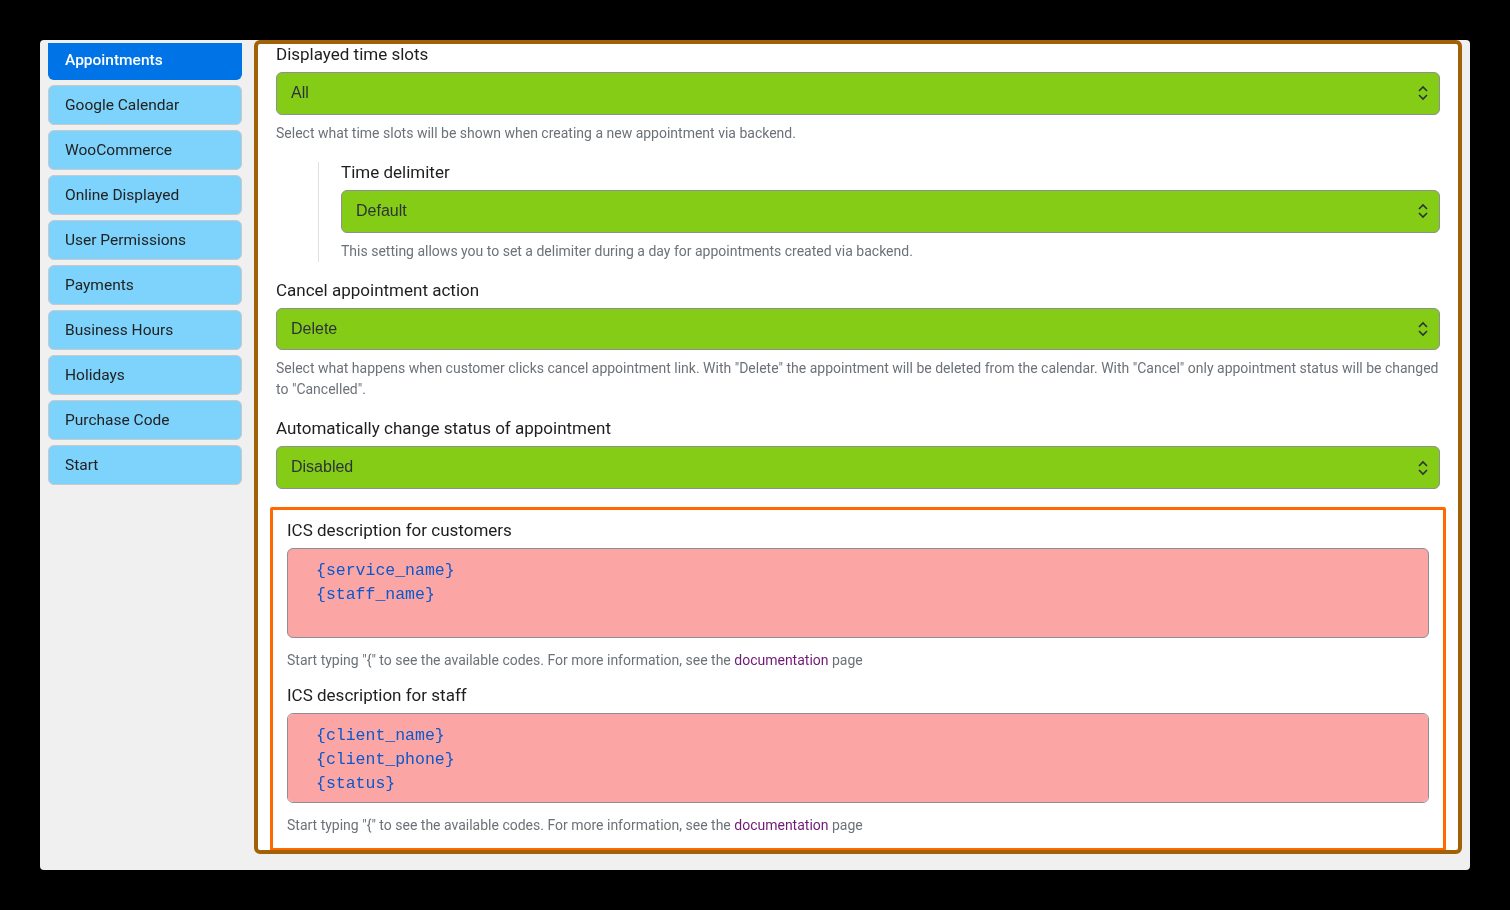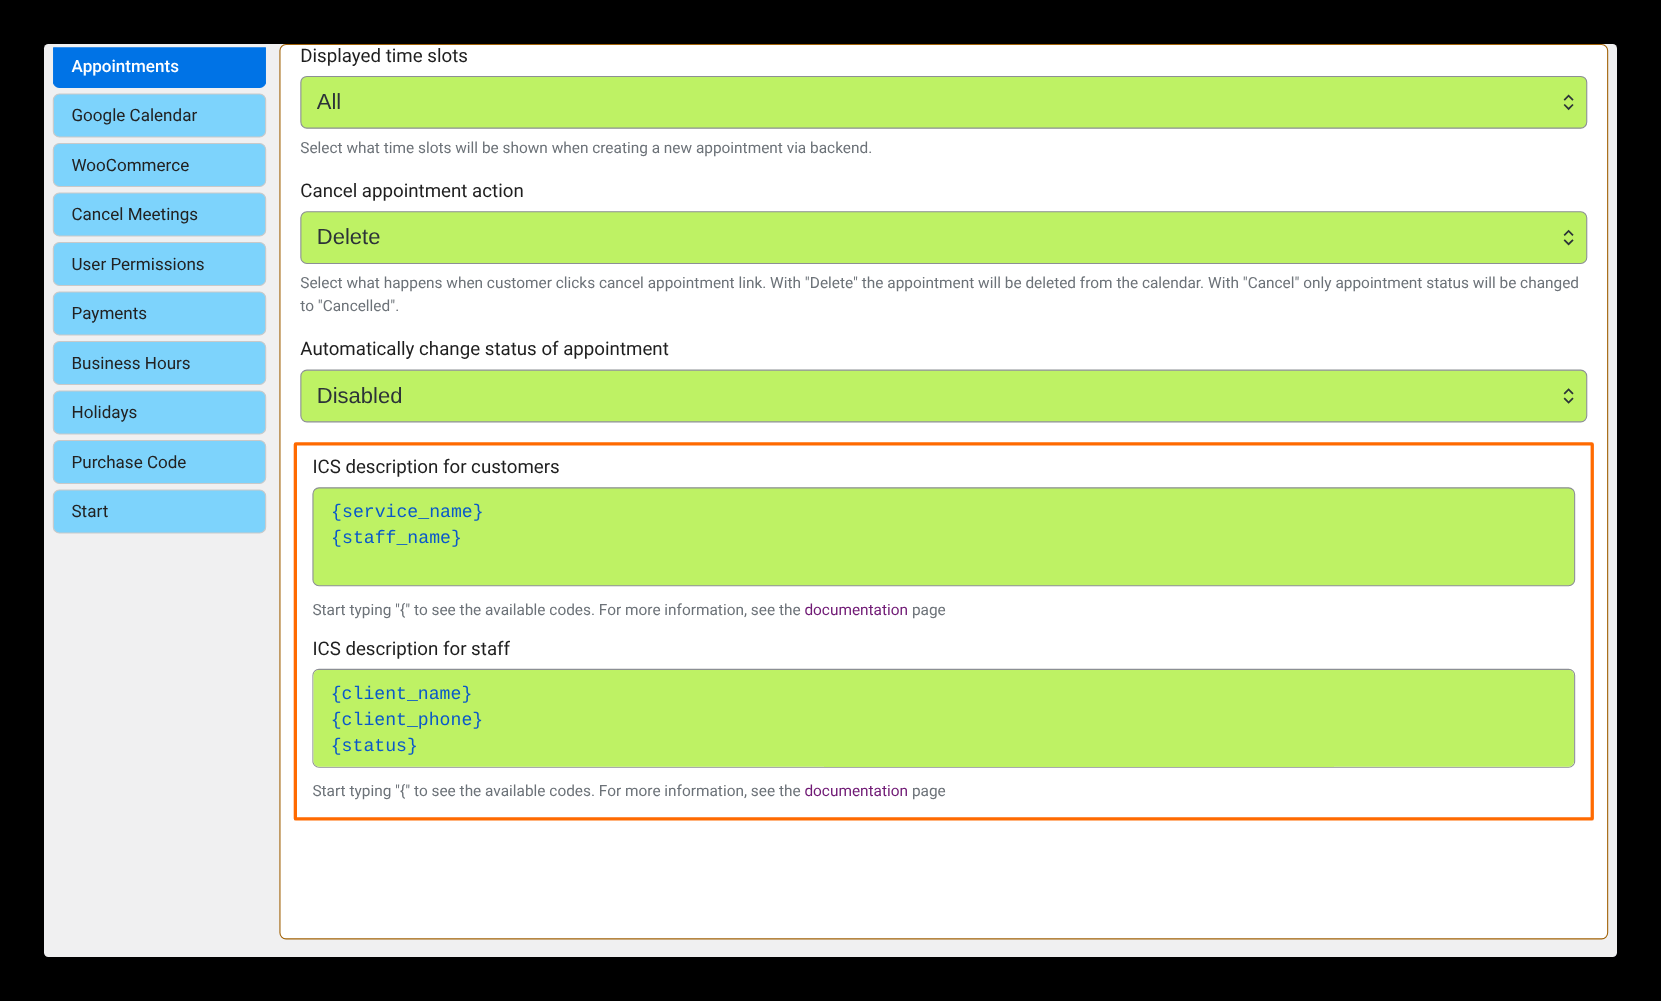--- a/index.html
+++ b/index.html
@@ -57,21 +57,21 @@
   .nav-item.active {
     background: #0073e6;
     border-color: #0073e6;
     color: #fff;
     font-weight: 500;
   }
   
   .main {
     flex: 1;
     background: #fff;
-    border: 1px solid #a16207;
+    border: 4px solid #a16207;
     border-radius: 6px;
     margin: 0 8px 16px 4px;
     padding: 0 0 0 0;
     overflow: hidden;
     position: relative;
   }
   .main-inner {
     padding: 0 18px 0 18px;
   }
   .setting-block { margin-bottom: 18px; }
@@ -84,23 +84,23 @@
     font-weight: 400;
   }
   .setting-label.first { margin-top: 0; padding-top: 0; }
   .select-wrap {
     position: relative;
   }
   .select {
     width: 100%;
     border: 1px solid #8c8f94;
     border-radius: 6px;
-    background: #bef264;
+    background: #84cc16;
     padding: 10px 36px 10px 14px;
-    font-size: 20px;
+    font-size: 16px;
     color: #2c3338;
     appearance: none;
     -webkit-appearance: none;
     cursor: pointer;
     line-height: 1.3;
   }
   .select-caret {
     position: absolute;
     right: 12px;
     top: 50%;
@@ -122,22 +122,22 @@
     padding: 10px 14px 8px 14px;
     margin: 0 0 0 0;
     position: relative;
     left: -6px;
     width: calc(100% + 12px);
   }
   .code-area {
     width: 100%;
     border: 1px solid #8c8f94;
     border-radius: 6px;
-    background: #bef264;
-    padding: 10px 16px;
+    background: #fca5a5;
+    padding: 10px 28px;
     font-family: "SF Mono", ui-monospace, Menlo, Consolas, "Courier New", monospace;
     font-size: 16.5px;
     color: #0a58ca;
     line-height: 1.45;
     min-height: 90px;
     white-space: pre-wrap;
     resize: none;
     outline: none;
   }
   .code-area.short { min-height: 90px; }
@@ -152,21 +152,21 @@
 <body>
 
 <div class="frame">
   <div class="outer">
 
     <div class="sidebar">
       <ul class="nav-list">
         <li class="nav-item partial-top active"><span>Appointments</span></li>
         <li class="nav-item"><span>Google Calendar</span></li>
         <li class="nav-item"><span>WooCommerce</span></li>
-        <li class="nav-item"><span>Cancel Meetings</span></li>
+        <li class="nav-item"><span>Online Displayed</span></li>
         <li class="nav-item"><span>User Permissions</span></li>
         <li class="nav-item"><span>Payments</span></li>
         <li class="nav-item"><span>Business Hours</span></li>
         <li class="nav-item"><span>Holidays</span></li>
         <li class="nav-item"><span>Purchase Code</span></li>
         <li class="nav-item"><span>Start</span></li>
       </ul>
     </div>
 
     <div class="main">
@@ -181,20 +181,35 @@
             <span class="select-caret">
               <svg width="10" height="16" viewBox="0 0 10 16">
                   <path d="M1 6 L5 2 L9 6" fill="none" stroke="currentColor" stroke-width="1.6"></path>
                   <path d="M1 10 L5 14 L9 10" fill="none" stroke="currentColor" stroke-width="1.6"></path>
                 </svg>
             </span>
           </div>
           <div class="helper">Select what time slots will be shown when creating a new appointment via backend.</div>
         </div>
 
+        <div class="setting-block indented">
+          <div class="setting-label">Time delimiter</div>
+          <div class="select-wrap">
+            <select class="select">
+              <option>Default</option>
+            </select>
+            <span class="select-caret">
+              <svg width="10" height="16" viewBox="0 0 10 16">
+                  <path d="M1 6 L5 2 L9 6" fill="none" stroke="currentColor" stroke-width="1.6"></path>
+                  <path d="M1 10 L5 14 L9 10" fill="none" stroke="currentColor" stroke-width="1.6"></path>
+                </svg>
+            </span>
+          </div>
+          <div class="helper">This setting allows you to set a delimiter during a day for appointments created via backend.</div>
+        </div>
 
         <div class="setting-block">
           <div class="setting-label">Cancel appointment action</div>
           <div class="select-wrap">
             <select class="select">
               <option>Delete</option>
             </select>
             <span class="select-caret">
               <svg width="10" height="16" viewBox="0 0 10 16">
                   <path d="M1 6 L5 2 L9 6" fill="none" stroke="currentColor" stroke-width="1.6"></path>

